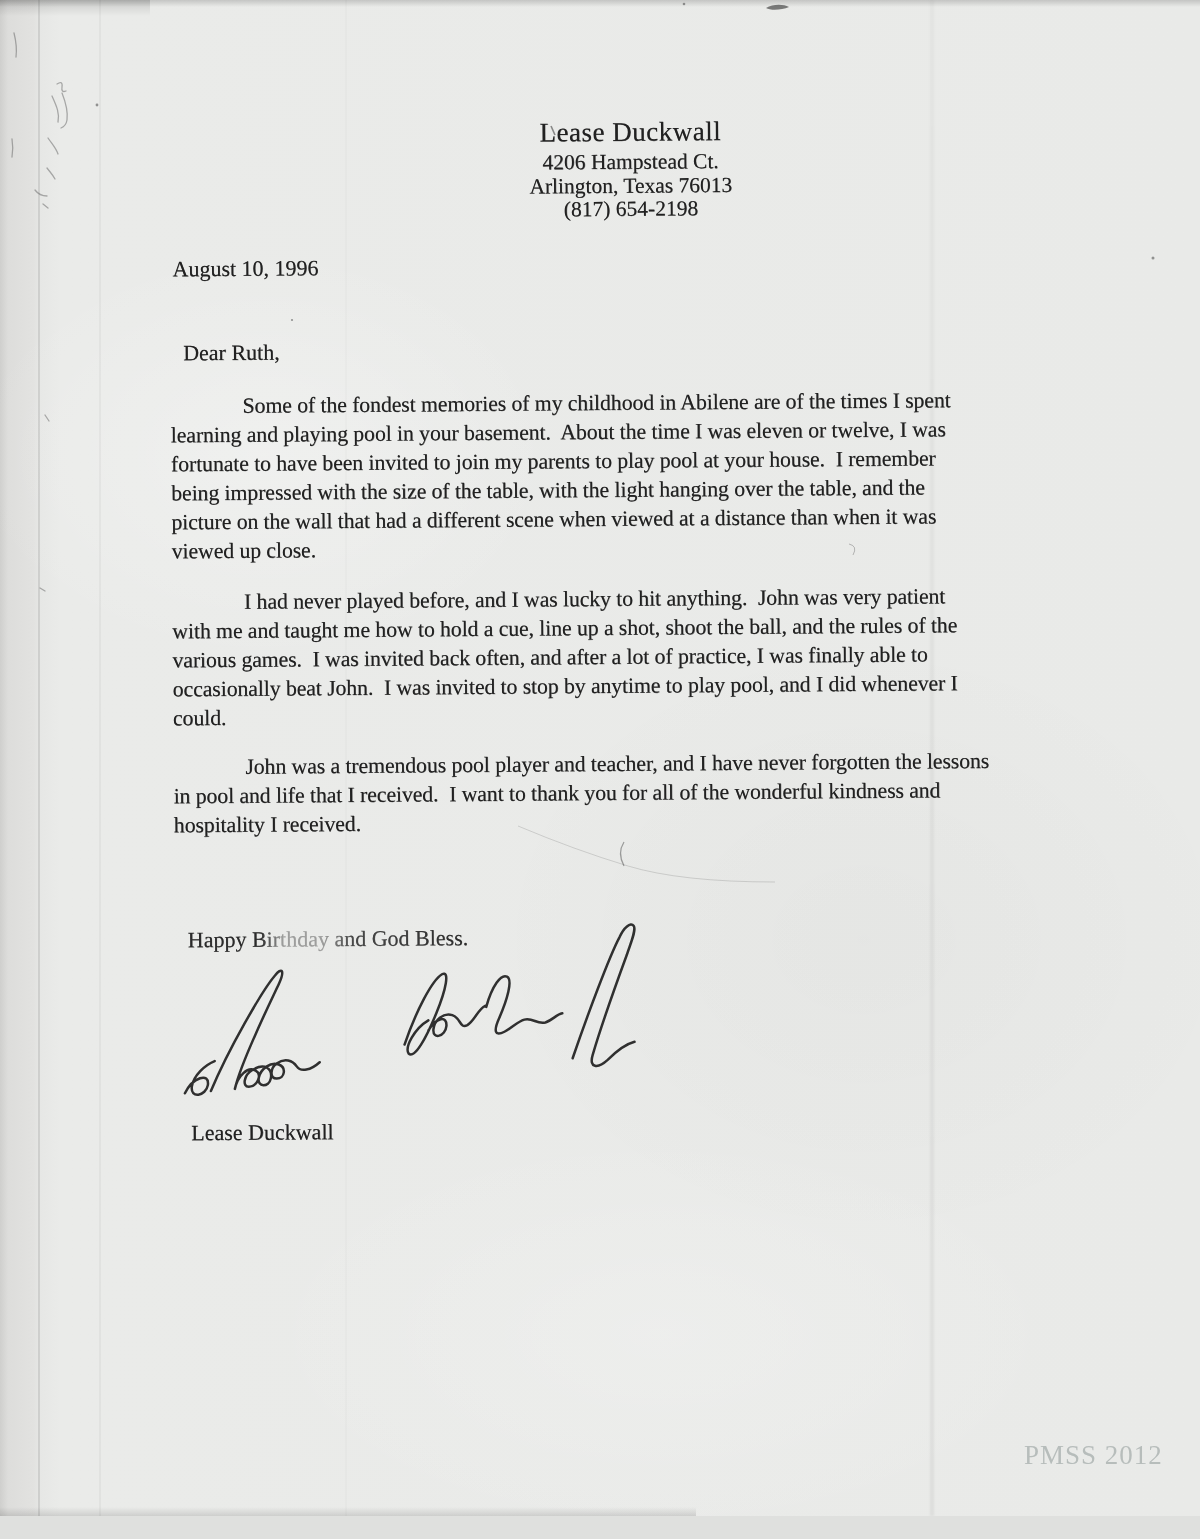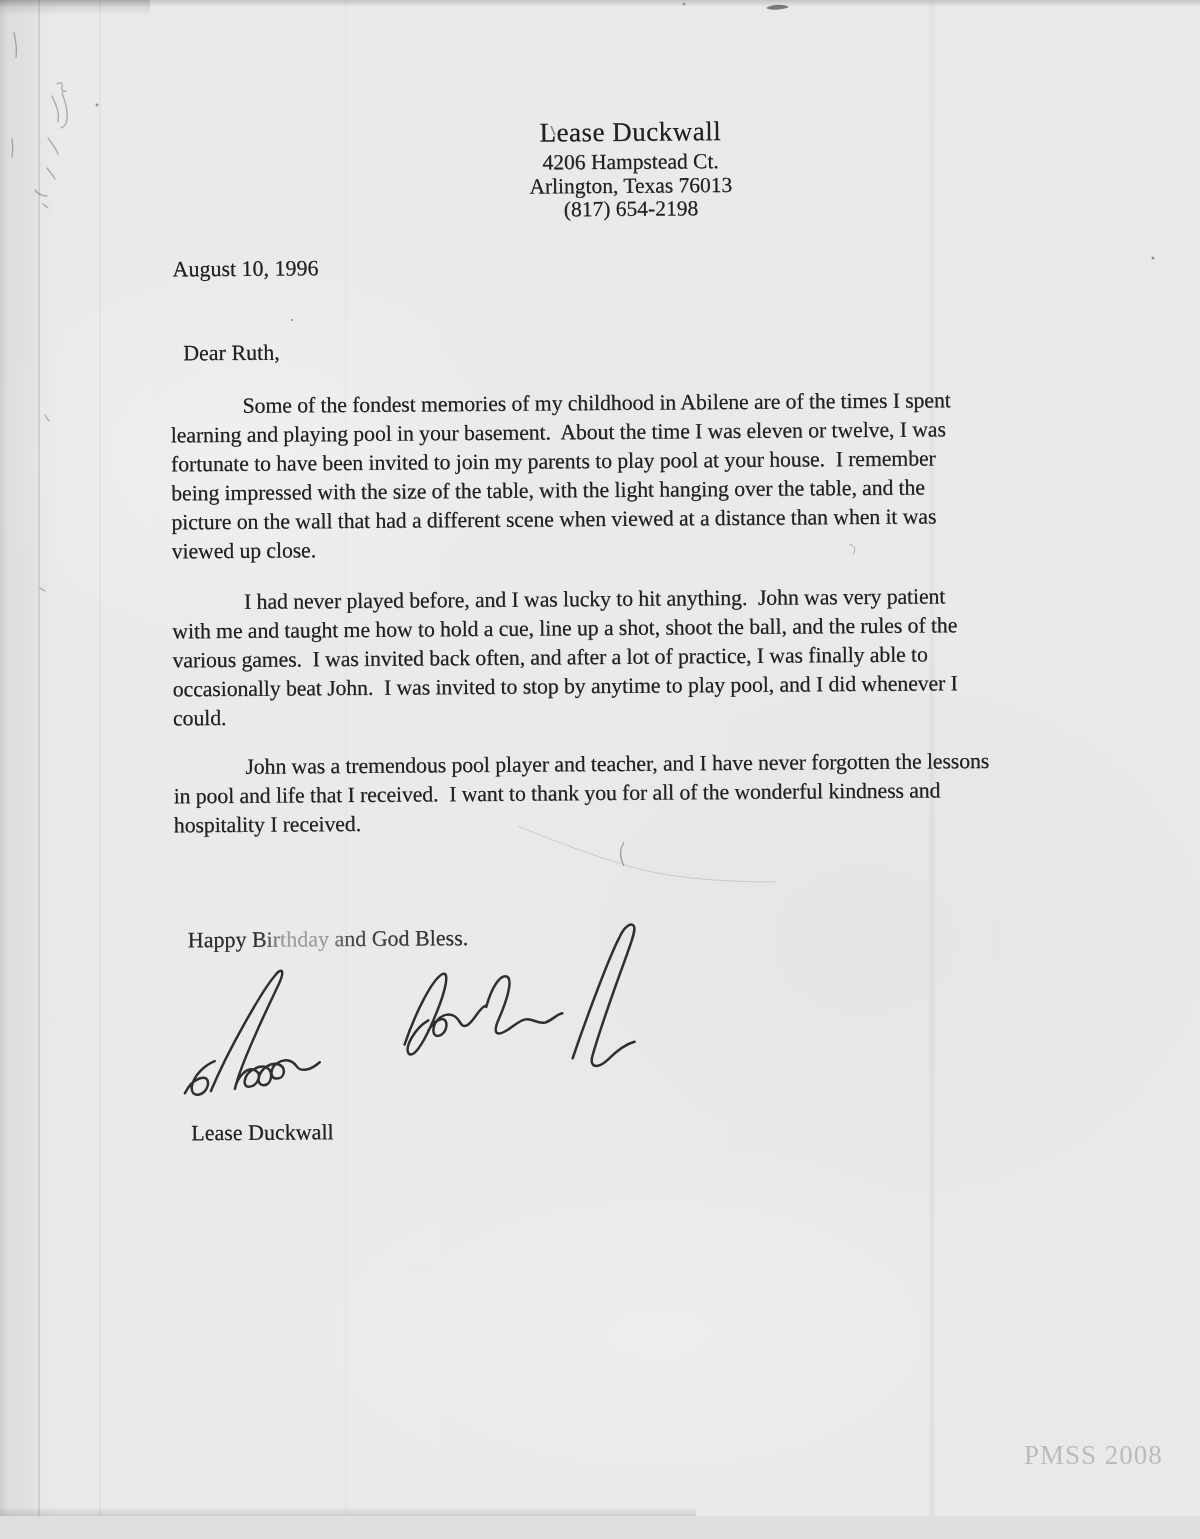--- a/index.html
+++ b/index.html
@@ -125,14 +125,14 @@
       <circle cx="292" cy="320" r="1.1"></circle>
       <circle cx="684" cy="4" r="1.3"></circle>
     </g>
     <path d="M 766,8 c 7,-4 17,-4 23,-1 c -7,3 -18,4 -23,1 z" fill="#3a3a3a" opacity="0.65"></path>
     <path d="M 551,126 l 4,9" stroke="#444" stroke-width="1.6" opacity="0.6" fill="none"></path>
     <path d="M 518,826 Q 575,850 628,866 T 775,882" stroke="#6a6a6a" stroke-width="0.8" opacity="0.3" fill="none"></path>
     <path d="M 624,842 q -7,11 0,24" stroke="#4a4a4a" stroke-width="1.2" opacity="0.5" fill="none"></path>
     <path d="M 849,544 q 9,2 4,11" stroke="#7a7a7a" stroke-width="1" opacity="0.5" fill="none"></path>
   </svg>
 
-  <div class="watermark">PMSS 2008</div>
+  <div class="watermark">PMSS 2012</div>
 </div>
 
 </body></html>

